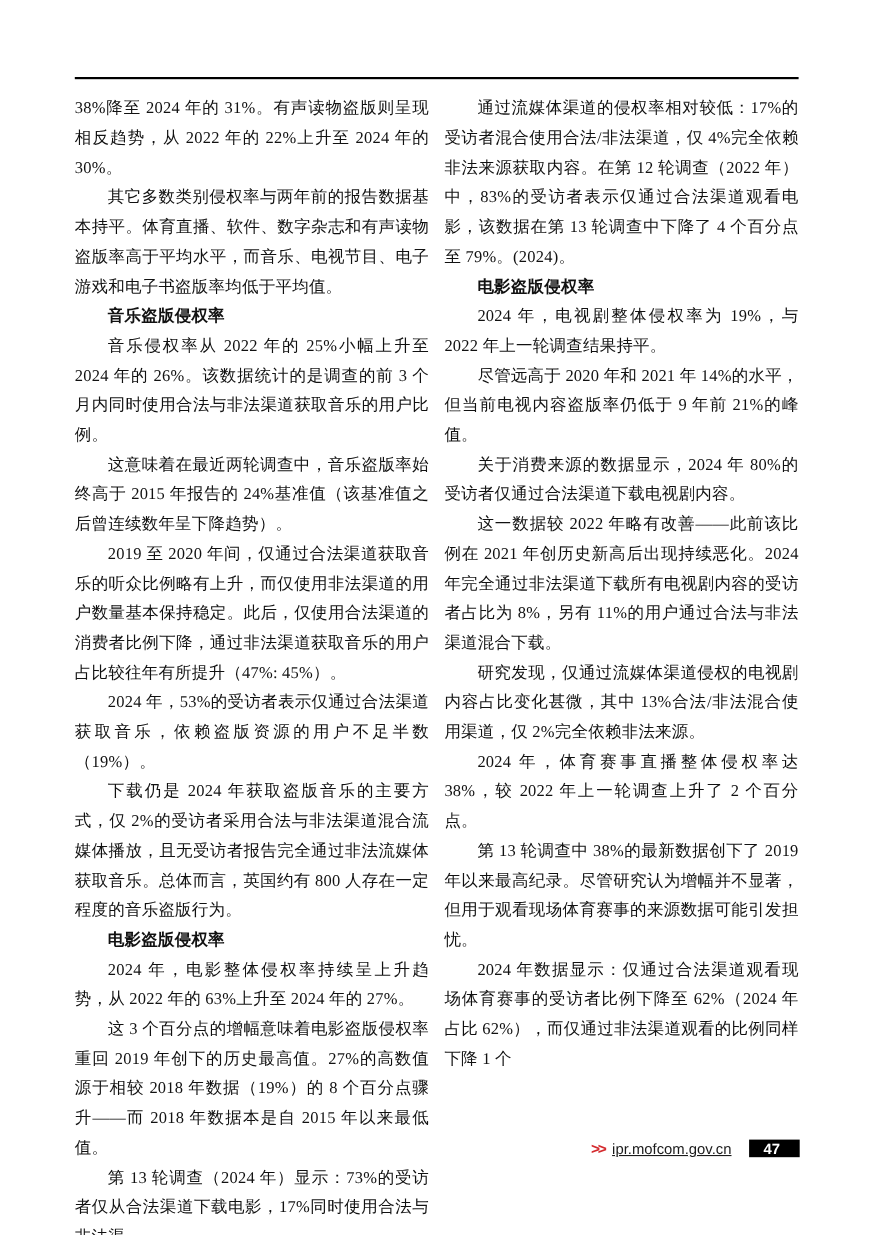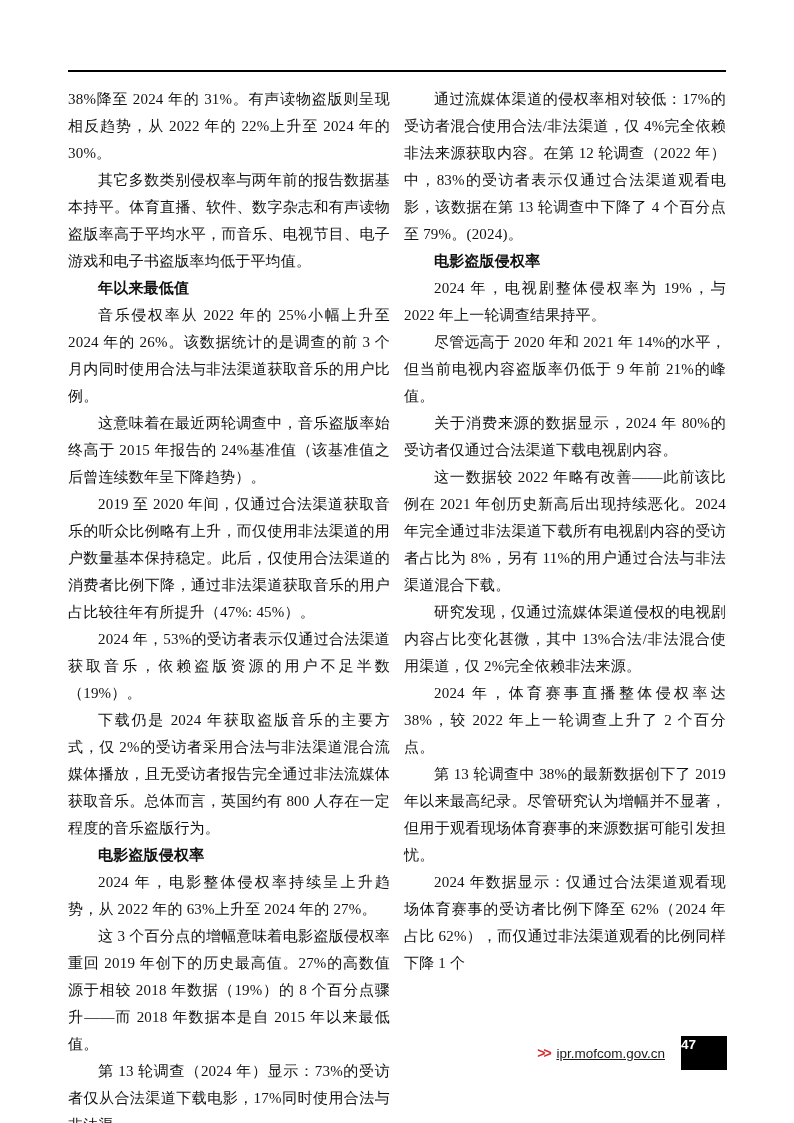--- a/index.html
+++ b/index.html
@@ -59,42 +59,42 @@
     font-style: italic;
     letter-spacing: -2px;
     margin-right: 7px;
     font-size: 14px;
   }
   .site { color: #1a1a1a; text-decoration: underline; }
   .badge {
     display: inline-block;
     box-sizing: border-box;
     width: 46px;
-    height: 34px;
+    height: 16px;
     line-height: 18px;
     margin-left: 16px;
     background: var(--badge-bg, #000000);
     color: var(--badge-text, #ffffff);
     font-weight: bold;
-    text-align: left;
+    text-align: center;
     padding-right: 5px;
     font-size: 13.5px;
   }
 </style>
 </head>
 <body>
 
 <div class="page">
   <div class="top-rule"></div>
 
   <div class="columns">
     <div class="col">
         <p class="noindent">38%降至 2024 年的 31%。有声读物盗版则呈现相反趋势，从 2022 年的 22%上升至 2024 年的 30%。</p>
         <p>其它多数类别侵权率与两年前的报告数据基本持平。体育直播、软件、数字杂志和有声读物盗版率高于平均水平，而音乐、电视节目、电子游戏和电子书盗版率均低于平均值。</p>
-        <div class="heading">年以来最低值</div>
+        <div class="heading">音乐盗版侵权率</div>
         <p>音乐侵权率从 2022 年的 25%小幅上升至 2024 年的 26%。该数据统计的是调查的前 3 个月内同时使用合法与非法渠道获取音乐的用户比例。</p>
         <p>这意味着在最近两轮调查中，音乐盗版率始终高于 2015 年报告的 24%基准值（该基准值之后曾连续数年呈下降趋势）。</p>
         <p>2019 至 2020 年间，仅通过合法渠道获取音乐的听众比例略有上升，而仅使用非法渠道的用户数量基本保持稳定。此后，仅使用合法渠道的消费者比例下降，通过非法渠道获取音乐的用户占比较往年有所提升（47%: 45%）。</p>
         <p>2024 年，53%的受访者表示仅通过合法渠道获取音乐，依赖盗版资源的用户不足半数（19%）。</p>
         <p>下载仍是 2024 年获取盗版音乐的主要方式，仅 2%的受访者采用合法与非法渠道混合流媒体播放，且无受访者报告完全通过非法流媒体获取音乐。总体而言，英国约有 800 人存在一定程度的音乐盗版行为。</p>
         <div class="heading">电影盗版侵权率</div>
         <p>2024 年，电影整体侵权率持续呈上升趋势，从 2022 年的 63%上升至 2024 年的 27%。</p>
         <p>这 3 个百分点的增幅意味着电影盗版侵权率重回 2019 年创下的历史最高值。27%的高数值源于相较 2018 年数据（19%）的 8 个百分点骤升——而 2018 年数据本是自 2015 年以来最低值。</p>
         <p>第 13 轮调查（2024 年）显示：73%的受访者仅从合法渠道下载电影，17%同时使用合法与非法渠</p>
       </div>

